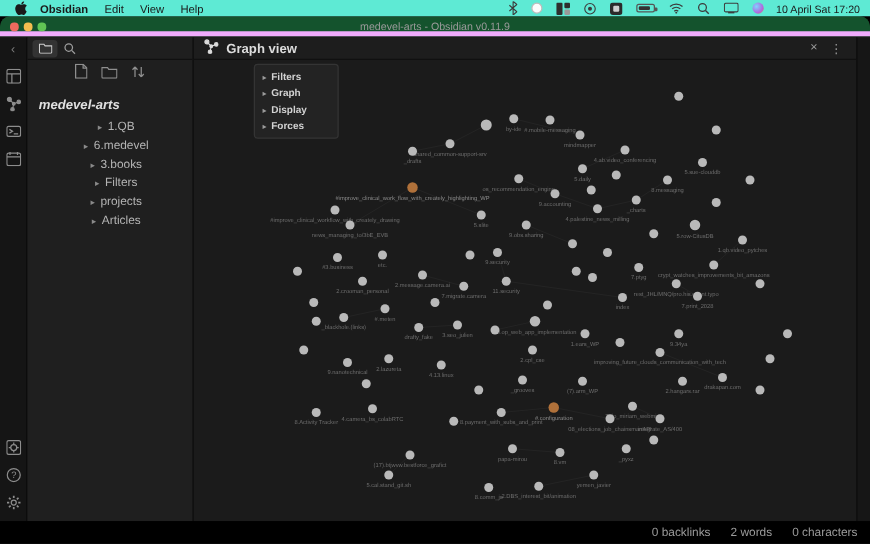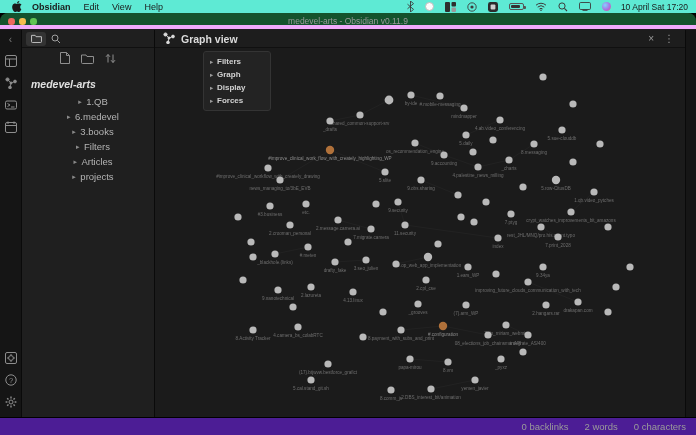--- a/index.html
+++ b/index.html
@@ -72,21 +72,21 @@
   .gp-row { display:flex; align-items:center; height:13px; padding-left:6px; }
   .gp-row .arr { color:#9a9a9a; font-size:6.5px; width:7px; }
   .gp-row .lbl { font-size:8px; font-weight:bold; color:#d2d2d2; }
 
   .graphsvg { position:absolute; left:0; top:18px; width:528px; height:370px; }
 
   
   .rstrip { width:11px; background:#161616; border-left:1px solid #0a0a0a; }
 
   
-  .statusbar { position:absolute; left:0; right:0; bottom:0; height:18px; background:#4c1d95;
+  .statusbar { position:absolute; left:0; right:0; bottom:0; height:18px; background:#000000;
                border-top:1px solid #000; display:flex; align-items:center;
                justify-content:flex-end; gap:16px; padding-right:10px;
                font-size:9.5px; color:#9b9b9b; }
 </style>
 </head>
 <body>
 
 <div class="menubar">
   <span class="apple">
     <svg width="10" height="11" viewBox="0 0 14 16">
@@ -268,25 +268,25 @@
           <div class="folder-row">
             <span class="arr">▸</span>
             <span>3.books</span>
           </div>
           <div class="folder-row">
             <span class="arr">▸</span>
             <span>Filters</span>
           </div>
           <div class="folder-row">
             <span class="arr">▸</span>
+            <span>projects</span>
+          </div>
+          <div class="folder-row">
+            <span class="arr">▸</span>
             <span>Articles</span>
-          </div>
-          <div class="folder-row">
-            <span class="arr">▸</span>
-            <span>projects</span>
           </div>
         </div>
     </div>
 
     <div class="main">
       <div class="main-header">
         <span class="gicon">
           <svg width="12" height="12" viewBox="0 0 12 12">
               <g stroke="#dcdcdc" stroke-width="0.9" fill="#dcdcdc">
                 <path d="M6 6 2.5 2.5M6 6l4-1.5M6 6l-1 4.5" fill="none"></path>

